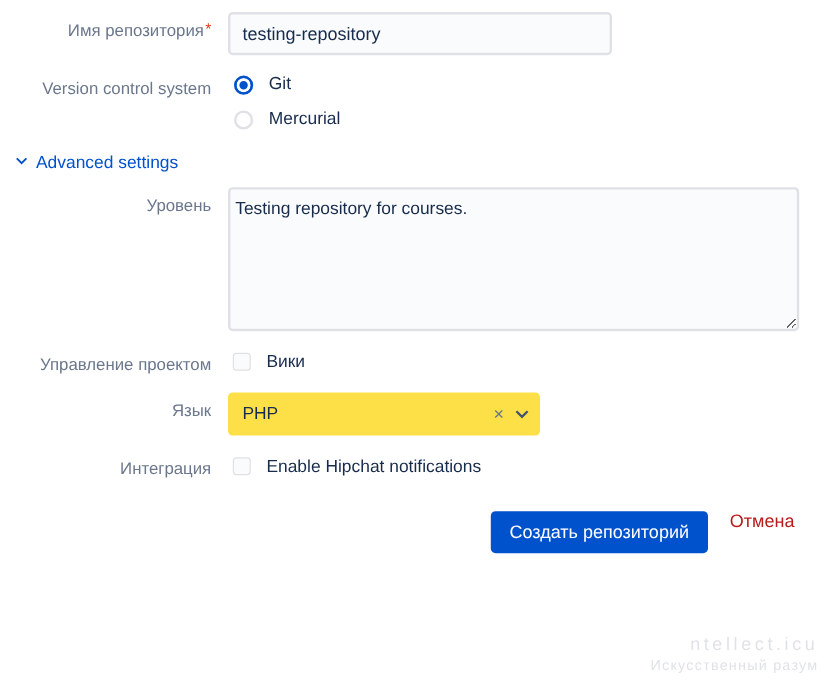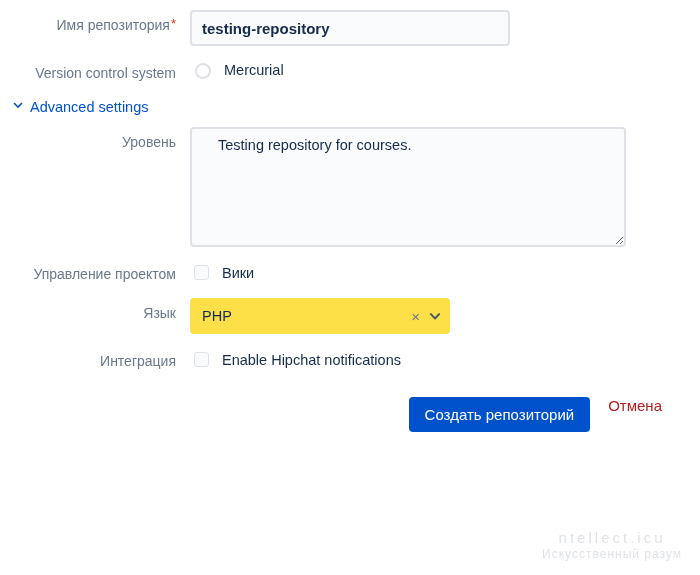--- a/index.html
+++ b/index.html
@@ -38,21 +38,20 @@
   .req { color: #DE350B; margin-left: 1px; font-size: 13px; position: relative; top:-2px;}
   .text-input {
     width: 320px;
     height: 36px;
     padding: 6px 10px;
     font-size: 15px;
     color: #172B4D;
     border: 2px solid #DFE1E6;
     border-radius: 4px;
     background: #FAFBFC;
-    font-weight: bold;
   }
   .check-row {
     display: flex;
     align-items: center;
     margin: 3px 0;
   }
   .check-row label { margin-left: 10px; font-size: 14.5px; color:#172B4D; }
   input[type=checkbox] {
     width: 15px; height: 15px;
     border: 1.5px solid #DFE1E6;
@@ -82,24 +81,24 @@
   .adv-row {
     display: flex;
     align-items: flex-start;
     padding-left: 12px;
     margin: 6px 0 12px 0;
   }
   .adv-row .chev { margin-right: 6px; }
   .adv-link { color:#0052CC; font-size: 14.5px; }
   .chev svg { display:block; }
   textarea.desc {
-    width: 436px;
+    width: 476px;
     height: 120px;
     resize: both;
-    padding: 8px 26px;
+    padding: 8px 4px;
     font-size: 14.5px;
     font-family: inherit;
     color:#172B4D;
     border: 2px solid #DFE1E6;
     border-radius: 4px;
     background: #FAFBFC;
   }
   .select-wrap {
     width: 260px;
     height: 36px;
@@ -144,40 +143,44 @@
     bottom: 14px;
     text-align: center;
     color: #A5ADBA;
     opacity: .35;
     font-size: 12px;
     line-height: 1.2;
     letter-spacing: 1px;
     pointer-events: none;
     z-index: -1;
   }
-  .watermark .big { font-size: 15px; letter-spacing: 3px; font-weight:500;}
+  .watermark .big { font-size: 15px; letter-spacing: 3px; font-weight:500;text-align:right;}
 </style>
 </head>
 <body>
 
 <div class="form">
 
   <div class="row">
     <div class="label-col">
       <span>Имя репозитория</span><span class="req">*</span>
     </div>
     <div class="field-col">
       <input type="text" class="text-input" value="testing-repository" style="">
     </div>
   </div>
 
 
   <div class="row">
     <div class="label-col">Version control system</div>
     <div class="field-col">
+      <div class="radio-row">
+        <input type="radio" name="vcs" checked="" style="">
+        <label>Git</label>
+      </div>
       <div class="radio-row">
         <input type="radio" name="vcs" style="">
         <label>Mercurial</label>
       </div>
     </div>
   </div>
 
   <div class="adv-row">
     <span class="chev">
       <svg width="12" height="12" viewBox="0 0 12 12">

